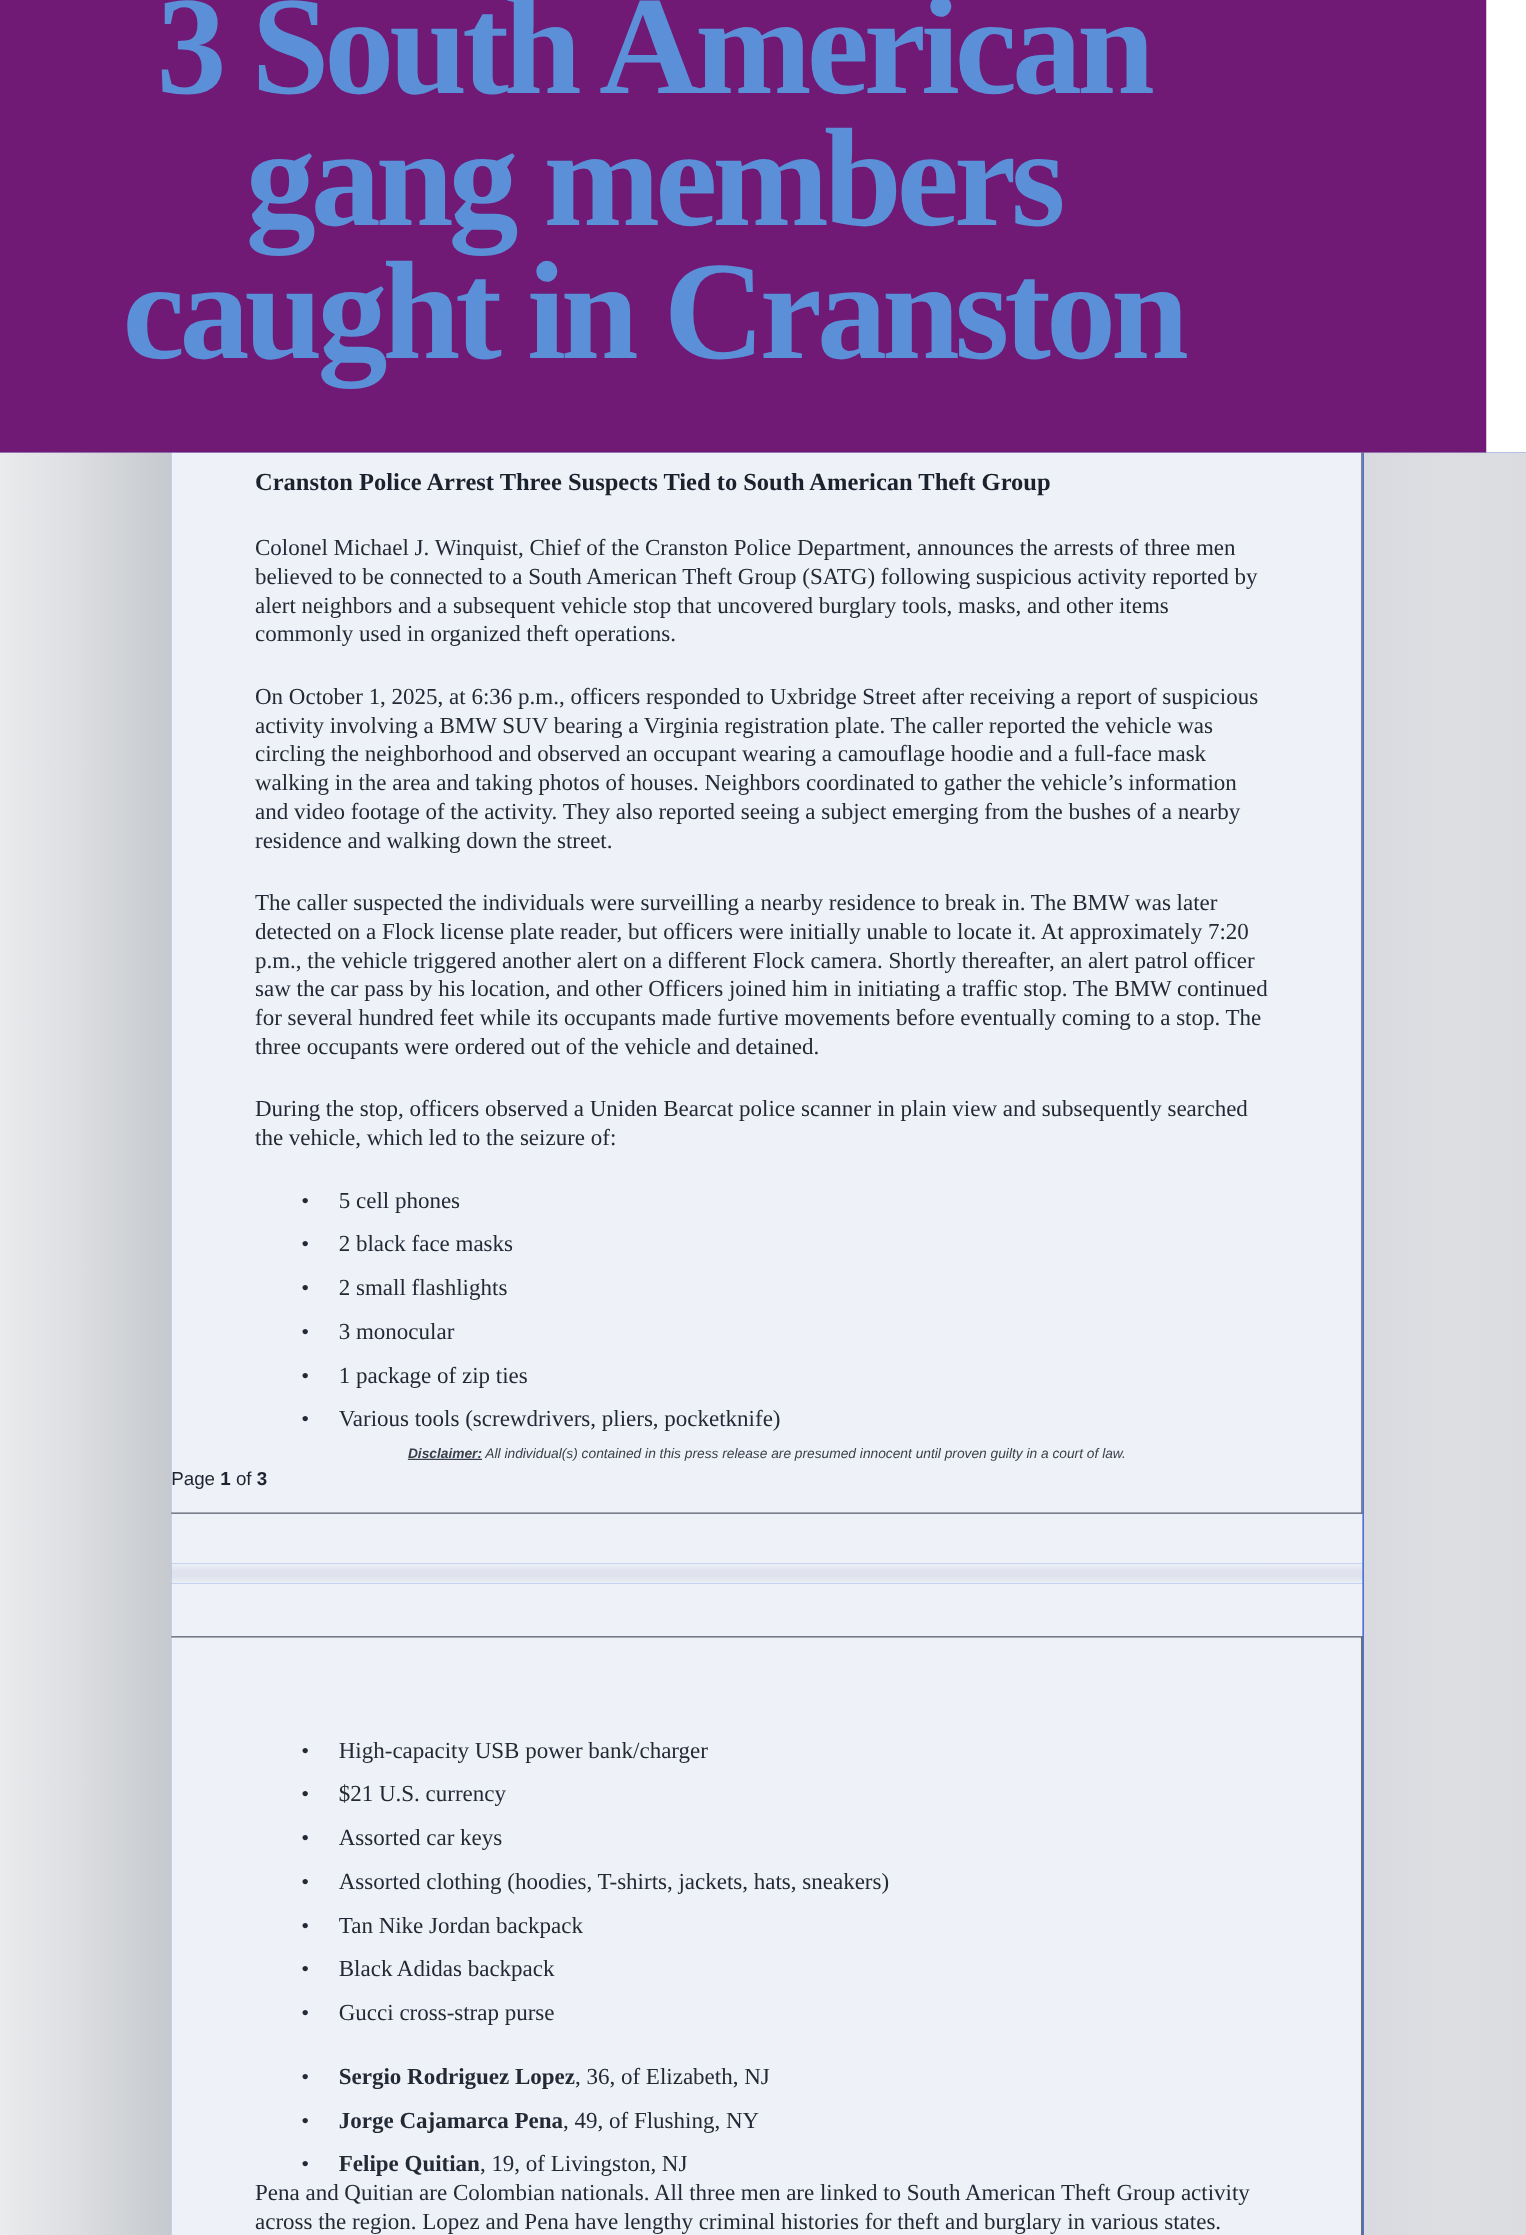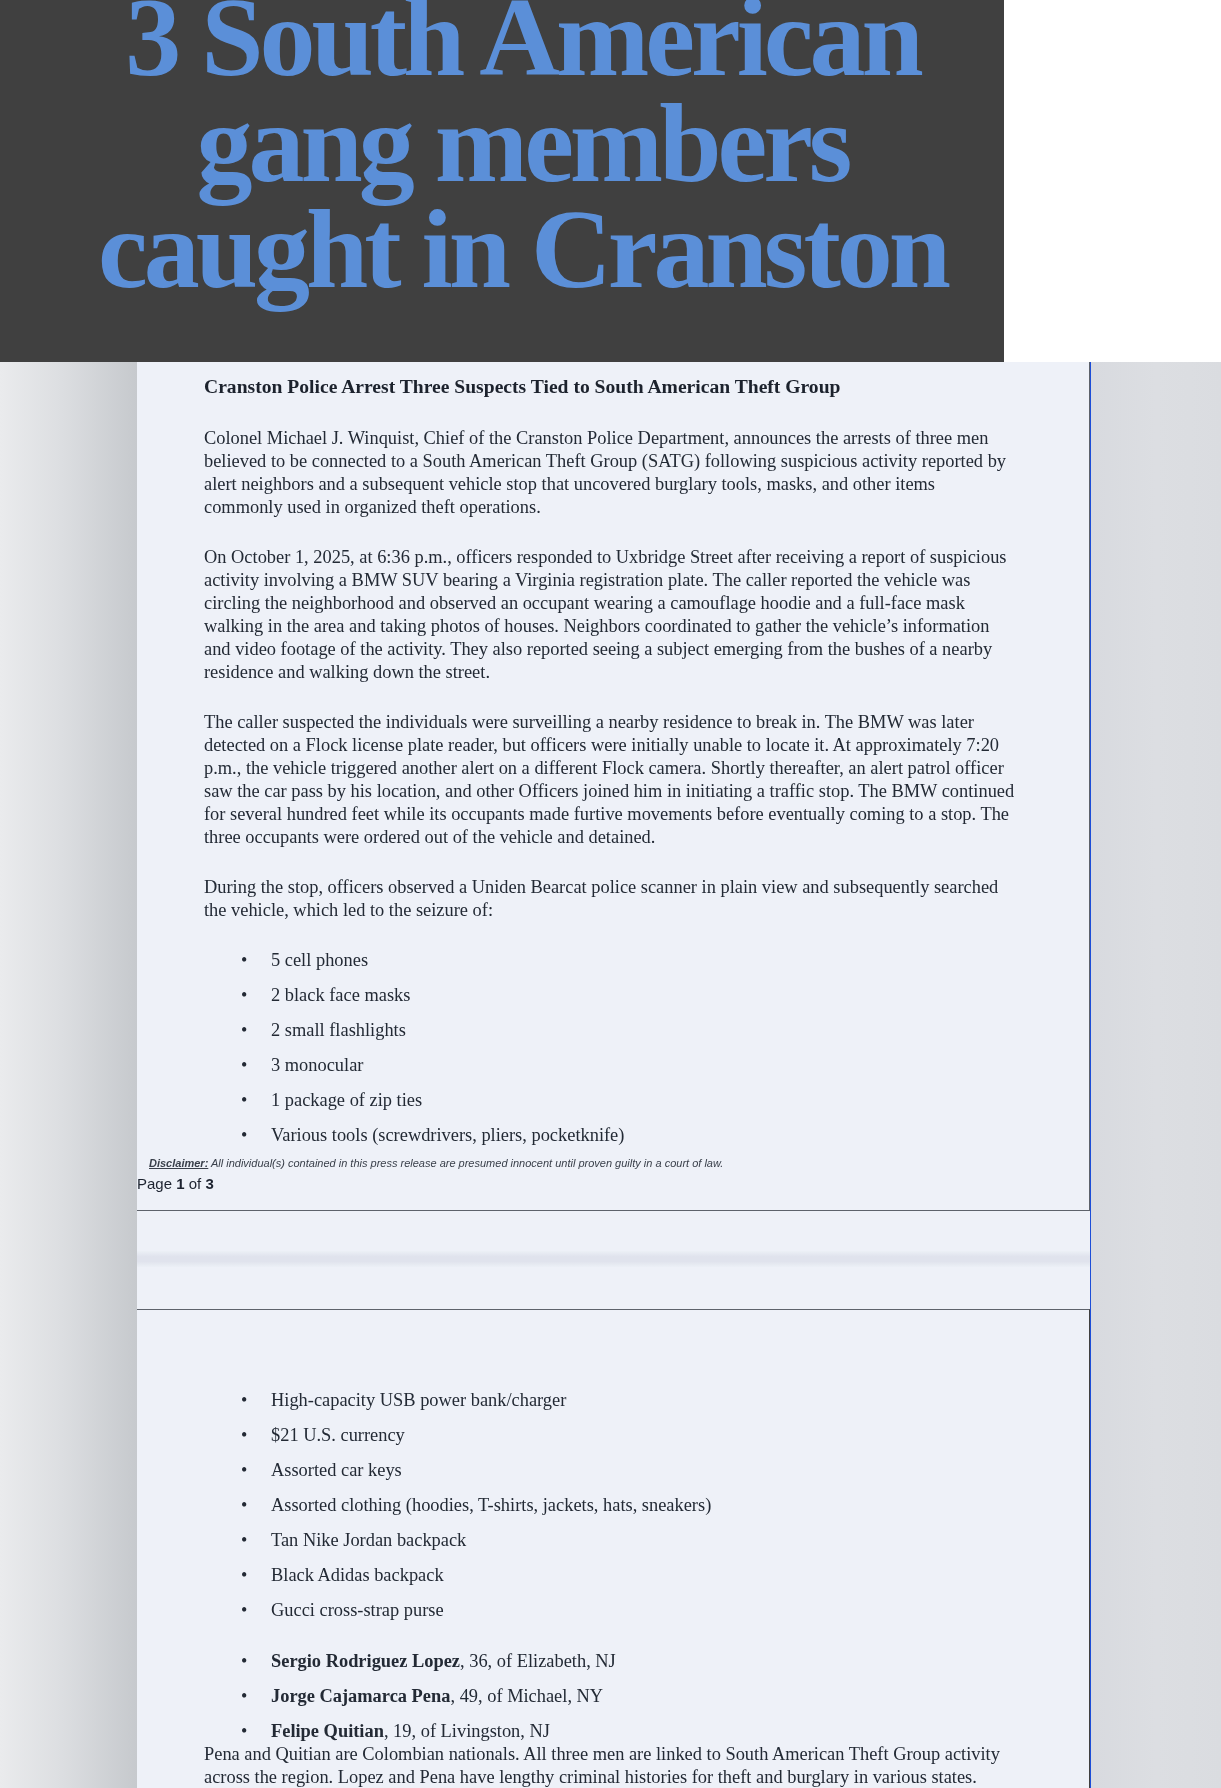--- a/index.html
+++ b/index.html
@@ -4,22 +4,22 @@
 <style>
   html,body{margin:0;padding:0;}
   body{
     width:1221px;height:1788px;position:relative;overflow:hidden;
     background:#ffffff;
     font-family:"Liberation Serif", serif;
   }
 
   
   .headline-band{
-    position:absolute;top:0;left:0;width:1004px;height:362px;
-    background:#404040;z-index:3;overflow:visible;
+    position:absolute;top:0;left:0;width:1189px;height:362px;
+    background:#701a75;z-index:3;overflow:visible;
   }
   .headline-text{
     width:1045px;margin:-16px 0 0 0;
     text-align:center;
     font-weight:bold;
     font-size:112px;line-height:106px;letter-spacing:-4px;
     color:#5b8fd8;
   }
   .headline-text .hl-line{display:block;}
 
@@ -87,21 +87,22 @@
     position:absolute;left:-30px;top:0;
     font-size:18px;color:#232a35;
   }
   .intro-line{margin:22px 0 0 0;}
   ul.suspect-list{margin:28px 0 0 0;}
   ul.suspect-list li{line-height:23px;}
   .suspect-name{font-weight:bold;text-align:center;}
   .closing-para{margin:25px 0 0 0;}
 
   .disclaimer{
-    position:absolute;top:795px;left:12px;width:953px;
+    position:absolute;top:795px;left:0;width:953px;
+    text-align:center;
     font-family:"Liberation Sans", sans-serif;
     font-style:italic;
     font-size:11px;line-height:13px;
     color:#3a404b;
   }
   .disclaimer-label{text-decoration:underline;font-weight:bold;}
   .page-footer{
     position:absolute;top:812px;left:0;width:953px;
     font-family:"Liberation Sans", sans-serif;
     font-size:15px;line-height:19px;
@@ -163,21 +164,21 @@
         <li>Assorted car keys</li>
         <li>Assorted clothing (hoodies, T-shirts, jackets, hats, sneakers)</li>
         <li>Tan Nike Jordan backpack</li>
         <li>Black Adidas backpack</li>
         <li>Gucci cross-strap purse</li>
       </ul>
 
 
       <ul class="doc-list suspect-list">
         <li><span class="suspect-name">Sergio Rodriguez Lopez</span><span>, 36, of Elizabeth, NJ</span></li>
-        <li><span class="suspect-name">Jorge Cajamarca Pena</span><span>, 49, of Michael, NY</span></li>
+        <li><span class="suspect-name">Jorge Cajamarca Pena</span><span>, 49, of Flushing, NY</span></li>
         <li><span class="suspect-name">Felipe Quitian</span><span>, 19, of Livingston, NJ</span></li>
       </ul>
 
       <p class="closing-para">Pena and Quitian are Colombian nationals. All three men are linked to South American Theft Group activity across the region. Lopez and Pena have lengthy criminal histories for theft and burglary in various states.</p>
     </div>
 
   </div>
 </div>
 
 </body></html>

